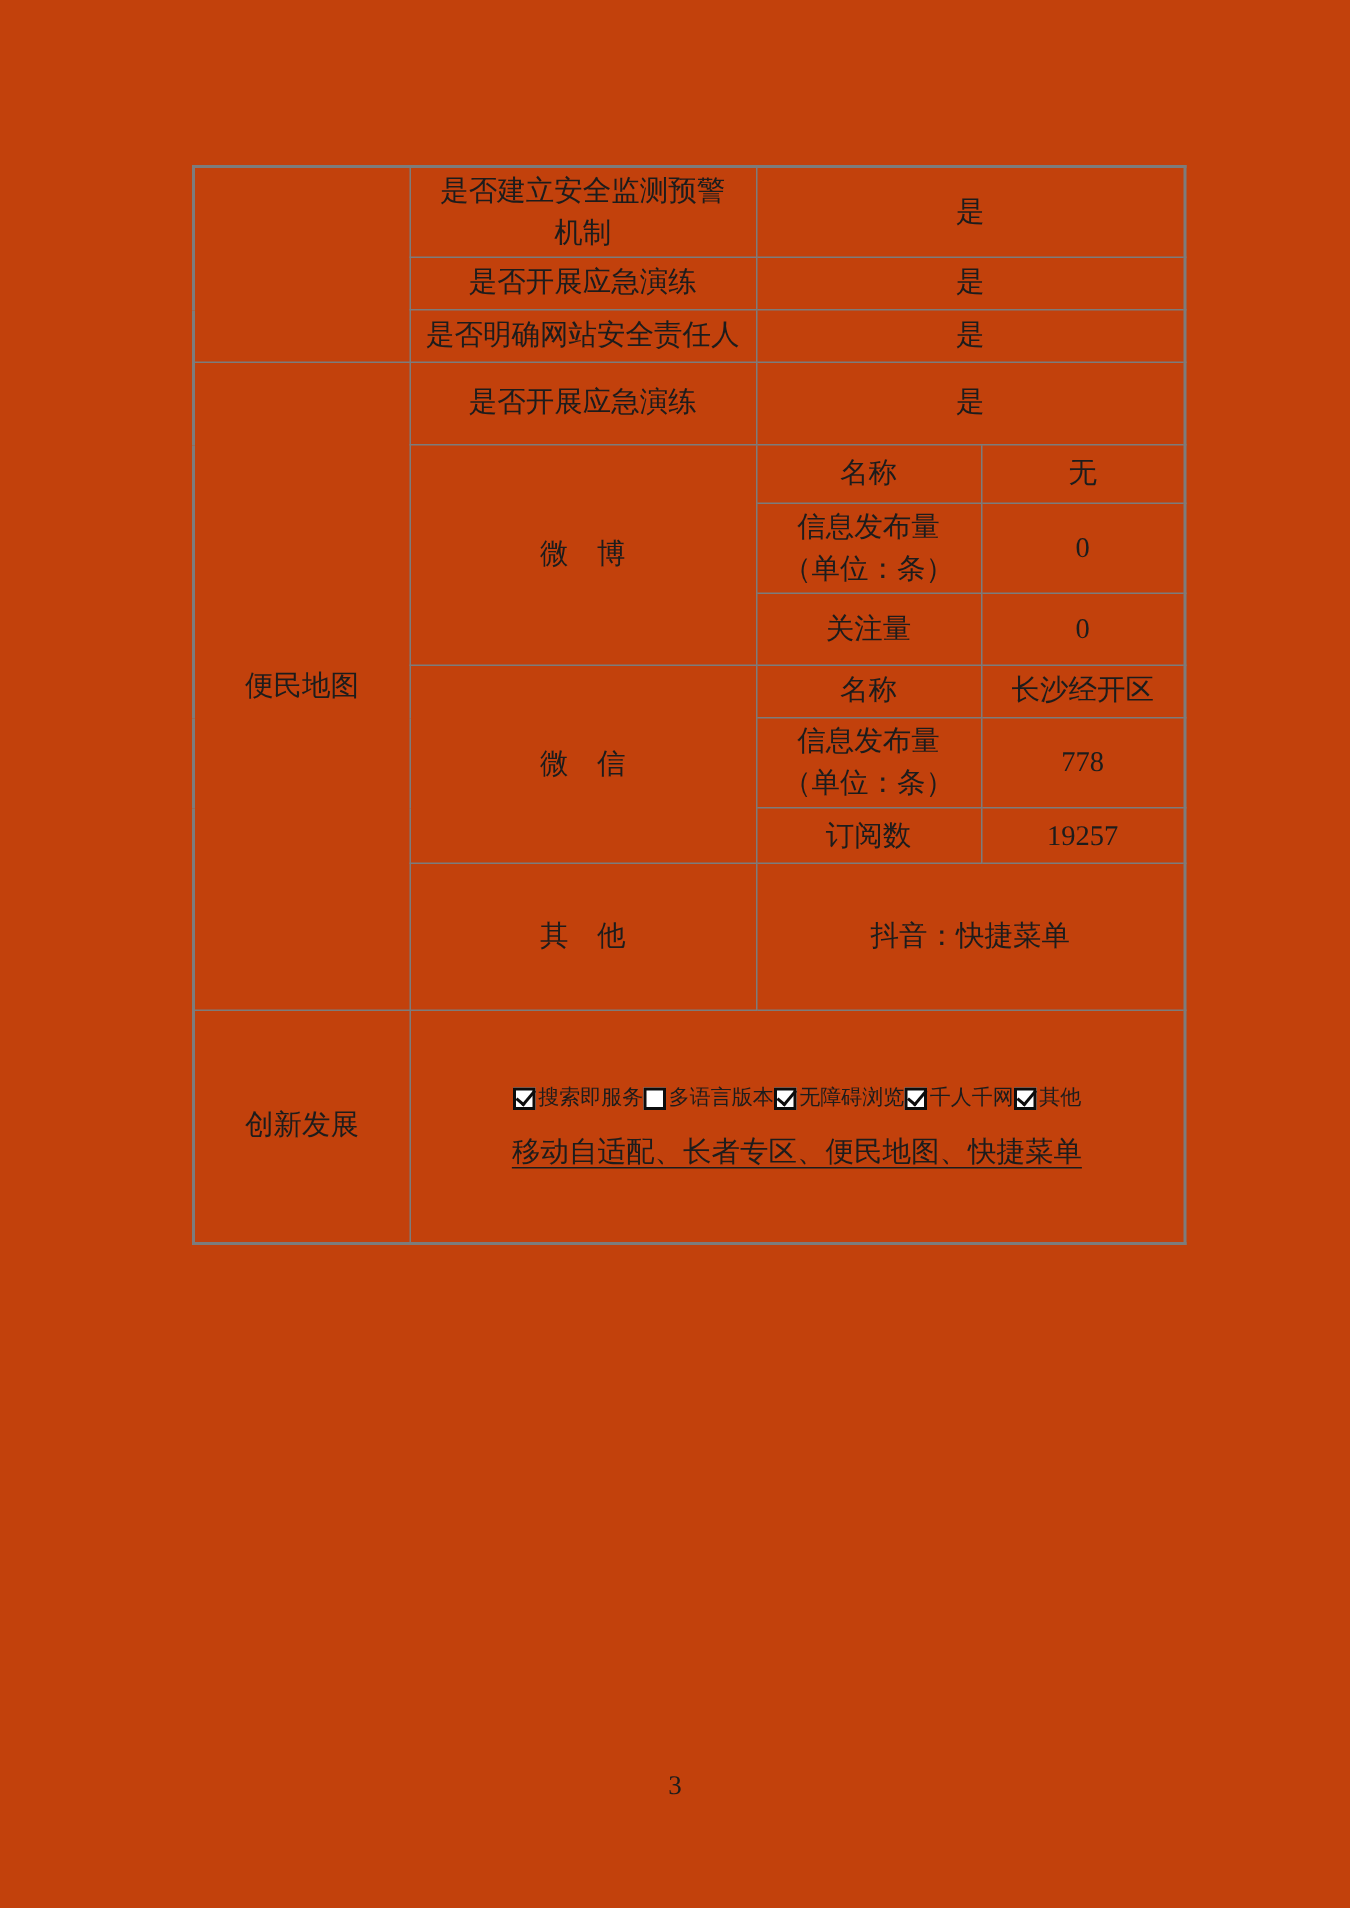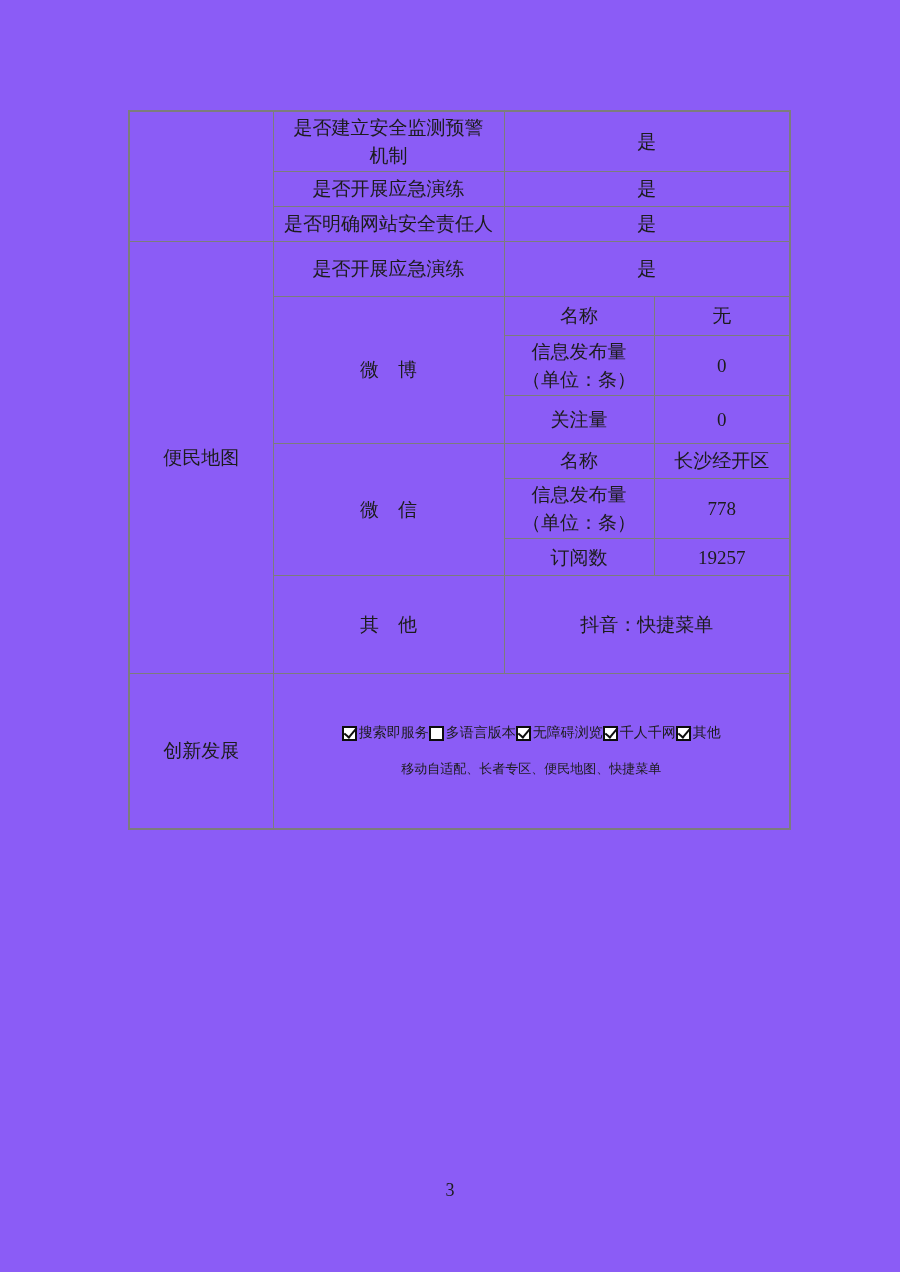--- a/index.html
+++ b/index.html
@@ -5,21 +5,21 @@
   * { margin: 0; padding: 0; box-sizing: border-box; }
   html, body {
     width: 900px; height: 1272px;
     background: #ffffff;
     font-family: "Liberation Serif", "DejaVu Serif", serif;
     color: #1c1c1c;
   }
   .page {
     position: relative;
     width: 900px; height: 1272px;
-    background: #8b5cf6;
+    background: #c2410c;
     overflow: hidden;
   }
   table.report {
     position: absolute;
     left: 128px; top: 110px;
     width: 661px;
     border-collapse: collapse;
     table-layout: fixed;
   }
   table.report td {
@@ -51,22 +51,23 @@
     padding-left: 22px;
     padding-right: 8px;
     vertical-align: middle;
   }
   .cb-line {
     white-space: nowrap;
     font-size: 14px;
     line-height: 32px;
   }
   .cb-detail {
-    font-size: 13px;
+    font-size: 19px;
     line-height: 32px;
+    text-decoration: underline;
     text-underline-offset: 4px;
   }
   .cb-item { display: inline-flex; align-items: center; }
   .cbox {
     display: inline-block;
     width: 15px; height: 15px;
     border: 2.5px solid #0d0d0d;
     margin-right: 2px;
     position: relative;
     background: #fff;

